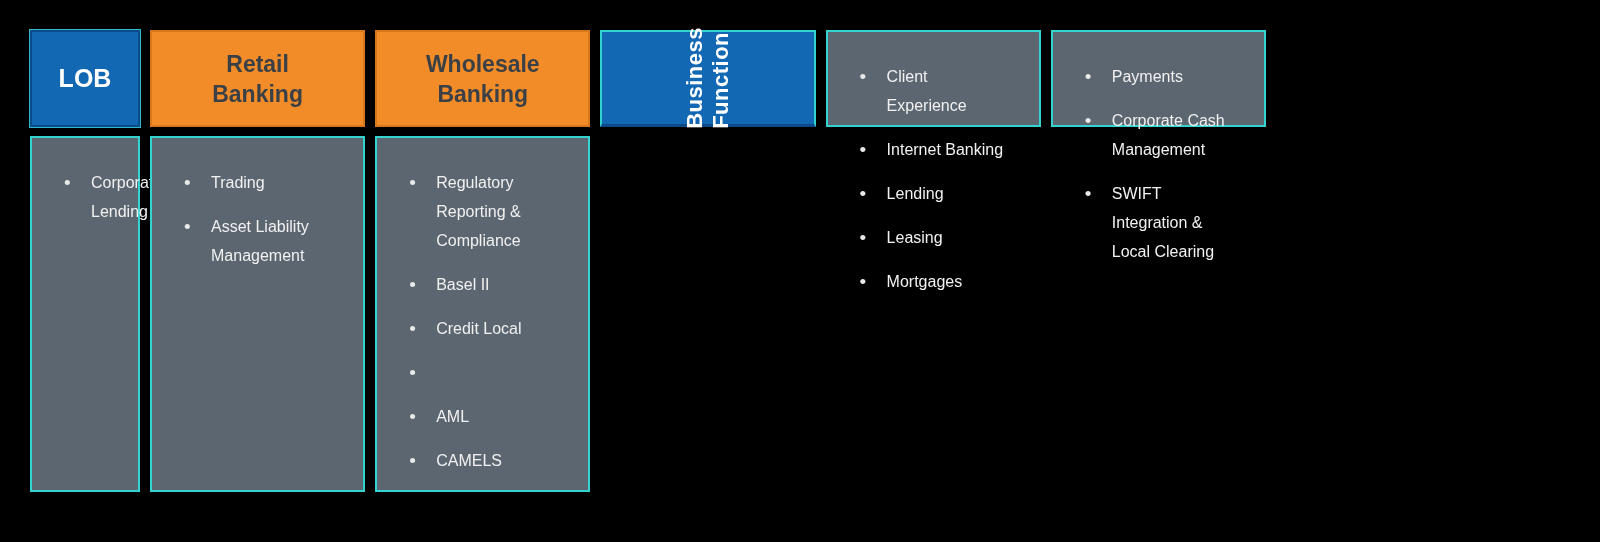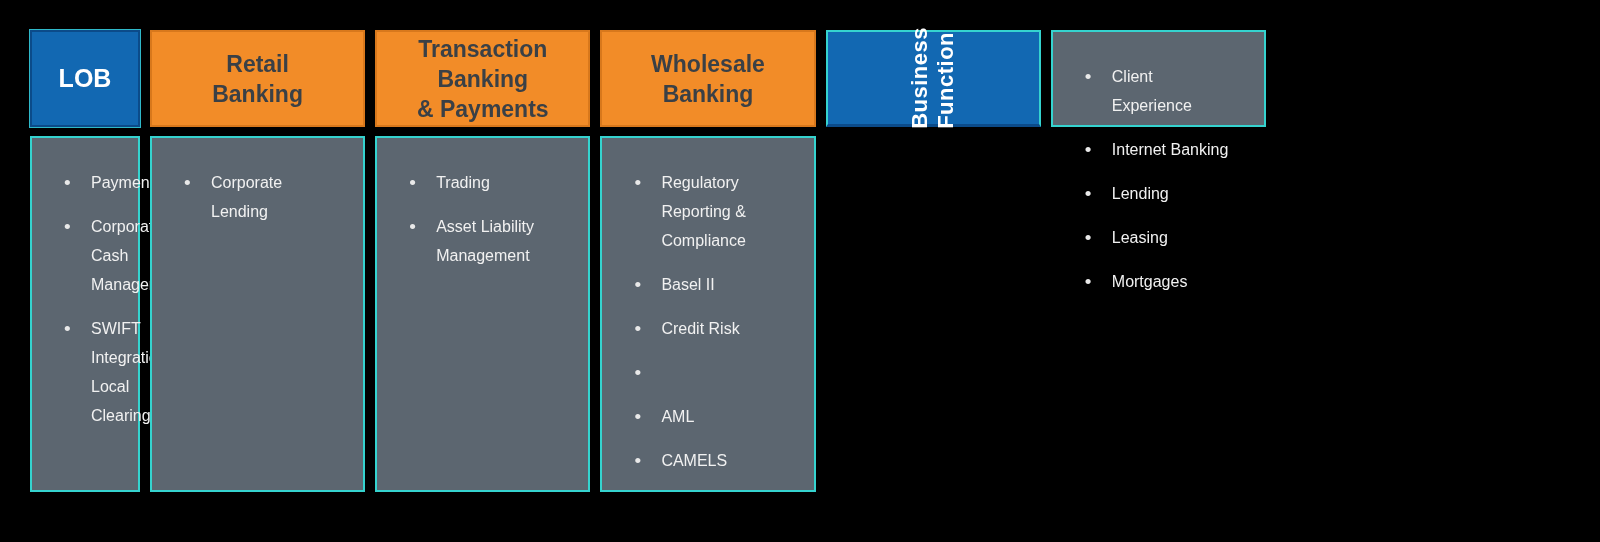--- a/index.html
+++ b/index.html
@@ -83,24 +83,20 @@
   <div class="grid">
 
     <div class="cell lob-cell">
       <span>LOB</span>
     </div>
     <div class="cell orange-cell">
       <span>Retail
 Banking</span>
     </div>
     <div class="cell orange-cell">
-      <span>Transaction Banking
-&amp; Payments</span>
-    </div>
-    <div class="cell orange-cell">
       <span>Wholesale
 Banking</span>
     </div>
 
     <div class="cell bf-cell">
       <span class="vertical-label">Business Function</span>
     </div>
 
     <div class="cell gray-cell">
       <ul class="functions">
@@ -179,21 +175,21 @@
             <span class="fn-text">Regulatory
 Reporting &amp;
 Compliance</span>
           </li>
         <li>
             <span class="dot">•</span>
             <span class="fn-text">Basel II</span>
           </li>
         <li>
             <span class="dot">•</span>
-            <span class="fn-text">Credit Risk</span>
+            <span class="fn-text">Credit Local</span>
           </li>
         <li>
             <span class="dot">•</span>
           </li>
         <li>
             <span class="dot">•</span>
             <span class="fn-text">AML</span>
           </li>
         <li>
             <span class="dot">•</span>

